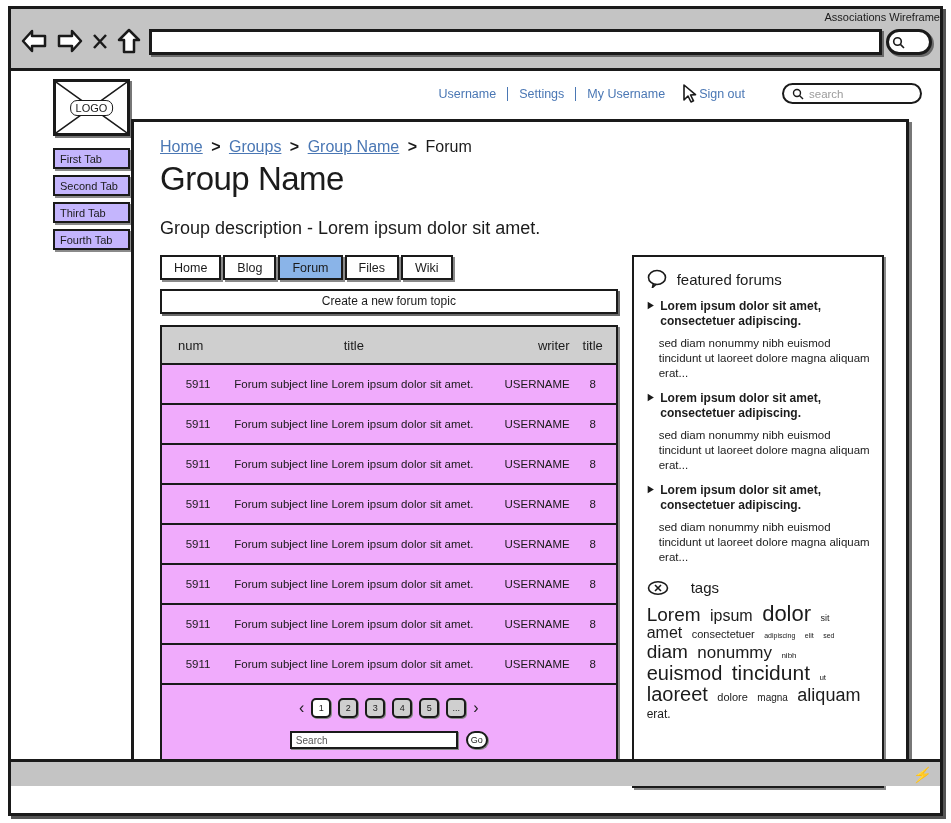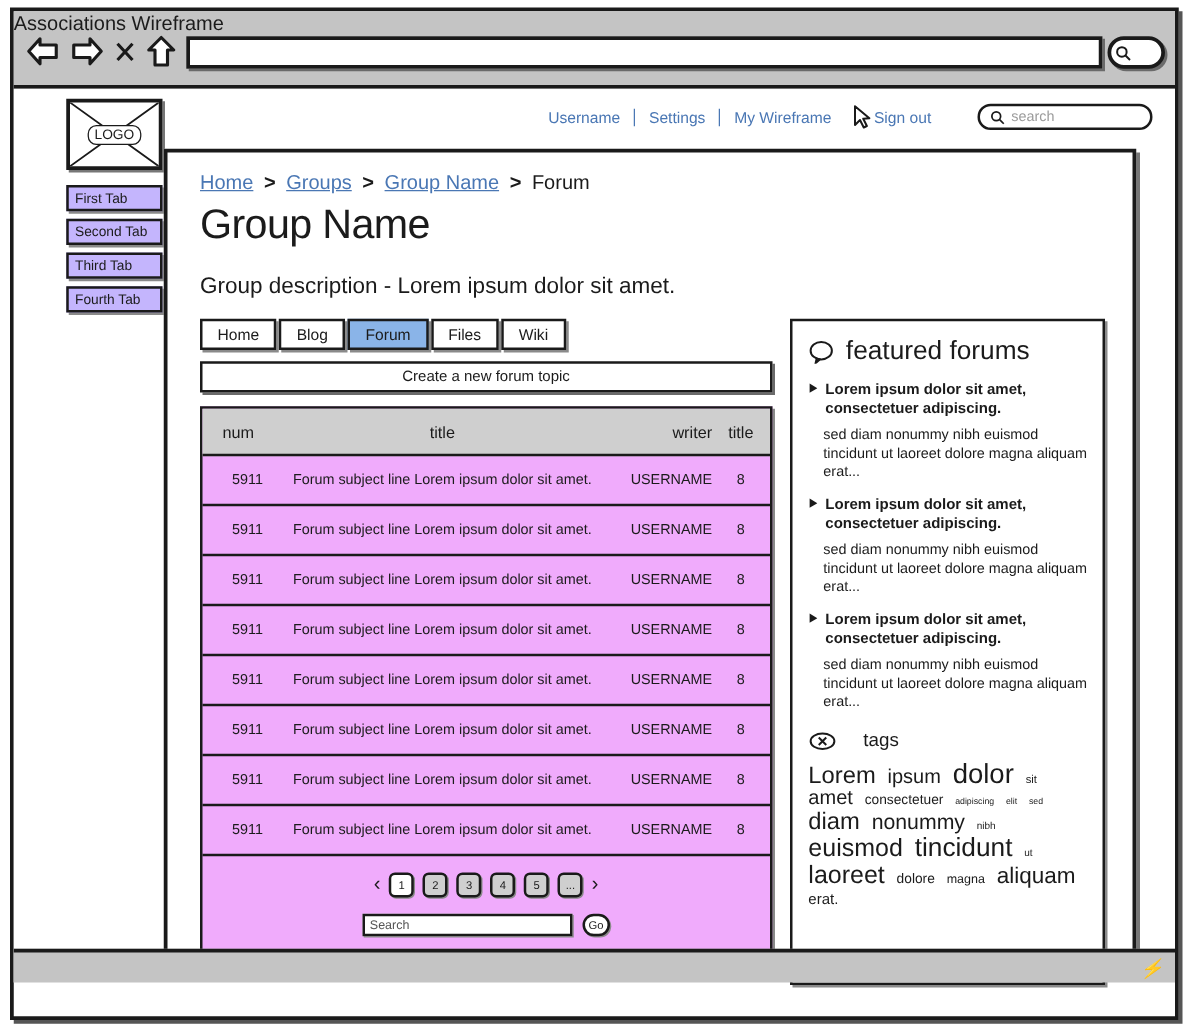--- a/index.html
+++ b/index.html
@@ -25,23 +25,23 @@
     box-shadow: 3px 3px 0 #555;
   }
   .titlebar {
     height: 62px;
     background: #c4c4c4;
     border-bottom: 3px solid #1a1a1a;
     position: relative;
   }
   .win-title {
     position: absolute;
-    top: 2px; left: 0; right: 0;
-    text-align: left;
-    font-size: 16px;
+    top: 2px; left: 16px; right: 0;
+    text-align: right;
+    font-size: 11px;
     color: #1b1b1b;
   }
   .nav-icons {
     position: absolute;
     left: 8px; top: 18px;
     display: flex; align-items: center; gap: 6px;
   }
   .nav-icons svg { display: block; }
   .addr-wrap {
     position: absolute;
@@ -297,22 +297,22 @@
   
   .side-box {
     border: 2px solid #1a1a1a;
     box-shadow: 2px 2px 0 #8a8a8a;
     background: #ffffff;
     height: 533px;
     padding: 12px 12px 0 13px;
     overflow: hidden;
   }
   .side-head {
-    display: flex; align-items: center; gap: 9px;
-    font-size: 21px;
+    display: flex; align-items: flex-end; gap: 9px;
+    font-size: 15px;
     margin-bottom: 11px;
   }
   .feat-item { margin-bottom: 10px; }
   .feat-title {
     display: flex; gap: 6px;
     font-size: 12px;
     font-weight: bold;
     line-height: 15px;
   }
   .feat-body {
@@ -406,21 +406,21 @@
       <div class="rail-tab">Second Tab</div>
       <div class="rail-tab">Third Tab</div>
       <div class="rail-tab">Fourth Tab</div>
     </div>
 
     <div class="user-nav">
       <a>Username</a>
       <div class="nav-sep"></div>
       <a>Settings</a>
       <div class="nav-sep"></div>
-      <a>My Wireframe</a>
+      <a>My Username</a>
       <div class="signout-wrap">
         <svg class="cursor-arrow" width="16" height="20" viewBox="0 0 16 20">
           <path d="M2 1 L2 16 L6 12 L9 18 L11.5 16.8 L8.6 11 L13.5 10.6 Z" fill="#fff" stroke="#1a1a1a" stroke-width="1.6" stroke-linejoin="round"></path>
         </svg>
         <a>Sign out</a>
       </div>
       <div class="head-search">
         <svg width="12" height="12" viewBox="0 0 12 12">
             <circle cx="5" cy="5" r="3.5" fill="none" stroke="#1a1a1a" stroke-width="1.4"></circle>
             <path d="M7.7 7.7 L11 11" stroke="#1a1a1a" stroke-width="1.4"></path>

